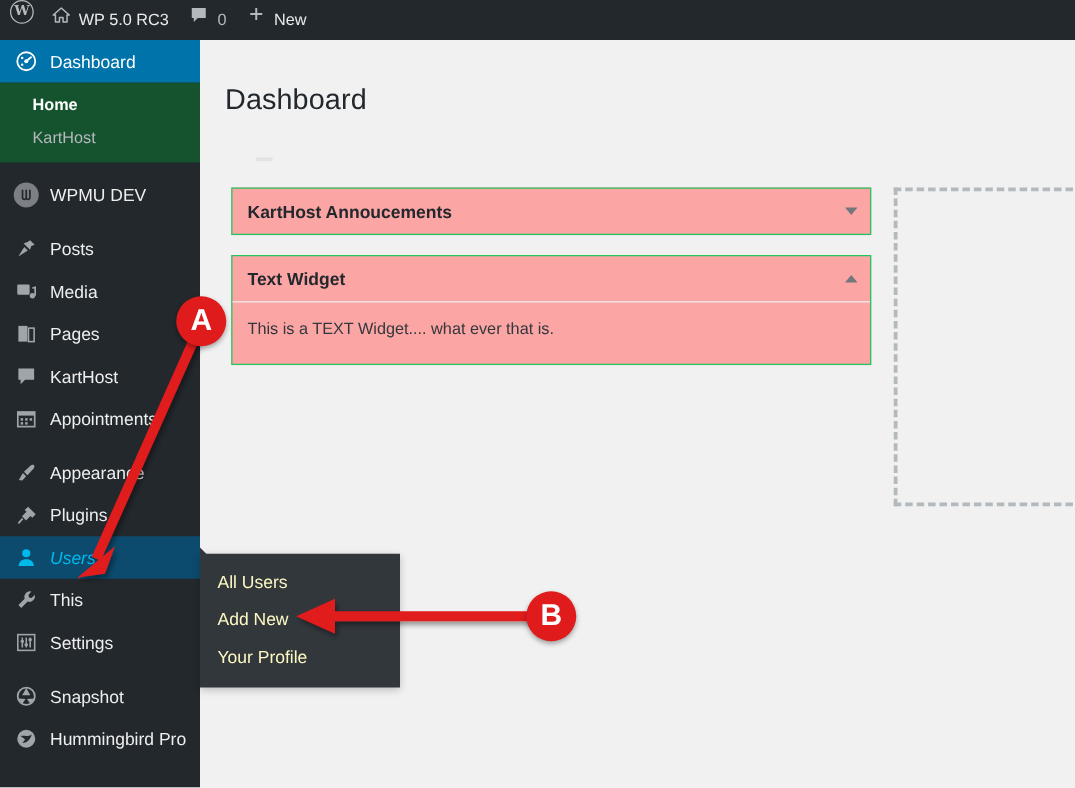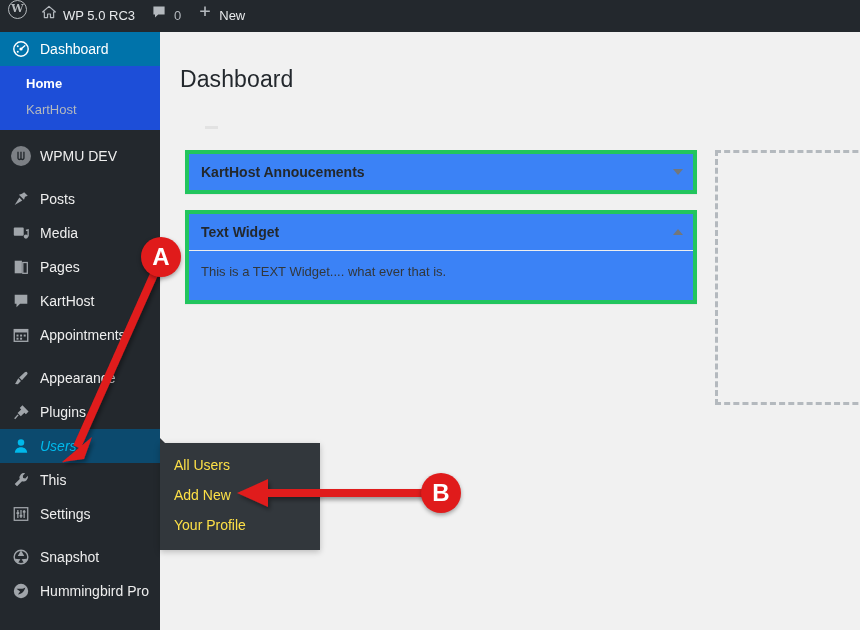--- a/index.html
+++ b/index.html
@@ -80,21 +80,21 @@
   .menu-item.hovered::after {
     content: ""; position: absolute; right: -8px; top: 50%;
     margin-top: -8px; width: 0; height: 0;
     border-top: 8px solid transparent;
     border-bottom: 8px solid transparent;
     border-left: 8px solid #32373c;
   }
   .menu-sep { height: 9px; }
 
   .submenu-open {
-    background: #1d4ed8;
+    background: #14532d;
     padding: 5px 0 7px 0;
   }
   .submenu-open .sub-item {
     display: block; padding: 4px 0 4px 26px;
     font-size: 13px; color: #b4b9be;
     line-height: 18px;
   }
   .submenu-open .sub-item.current { color: #fff; font-weight: 700; }
 
   .wpmu-icon {
@@ -113,21 +113,21 @@
     left: 160px; top: 443px;
     width: 160px;
     background: #32373c;
     padding: 7px 0 10px 0;
     z-index: 35;
     box-shadow: 0 2px 6px rgba(0,0,0,.22);
   }
   .flyout .fly-item {
     display: block;
     padding: 7px 0 7px 14px;
-    font-size: 14px; color: #fde047;
+    font-size: 14px; color: #fef9c3;
     line-height: 16px; white-space: nowrap;
   }
 
   
   .content {
     position: absolute; left: 160px; top: 32px;
     width: 700px; height: 598px;
     background: #f1f1f1;
     z-index: 10;
   }
@@ -136,22 +136,22 @@
     font-size: 23px; font-weight: 400; color: #23282d;
     line-height: 29px; letter-spacing: .1px;
   }
   .tiny-mark {
     position: absolute; left: 45px; top: 94px;
     width: 13px; height: 3px; background: #e2e2e2;
   }
 
   .col-main { position: absolute; left: 25px; top: 118px; width: 512px; }
   .postbox {
-    background: #3b82f6;
-    border: 4px solid #22c55e;
+    background: #fca5a5;
+    border: 1px solid #22c55e;
     box-shadow: 0 1px 1px rgba(0,0,0,.04);
     margin-bottom: 16px;
   }
   .postbox-header {
     position: relative;
     height: 36px; line-height: 36px;
     padding: 0 32px 0 12px;
     font-size: 14px; font-weight: 700; color: #23282d;
   }
   .postbox-header.with-border { border-bottom: 1px solid #eee; }

